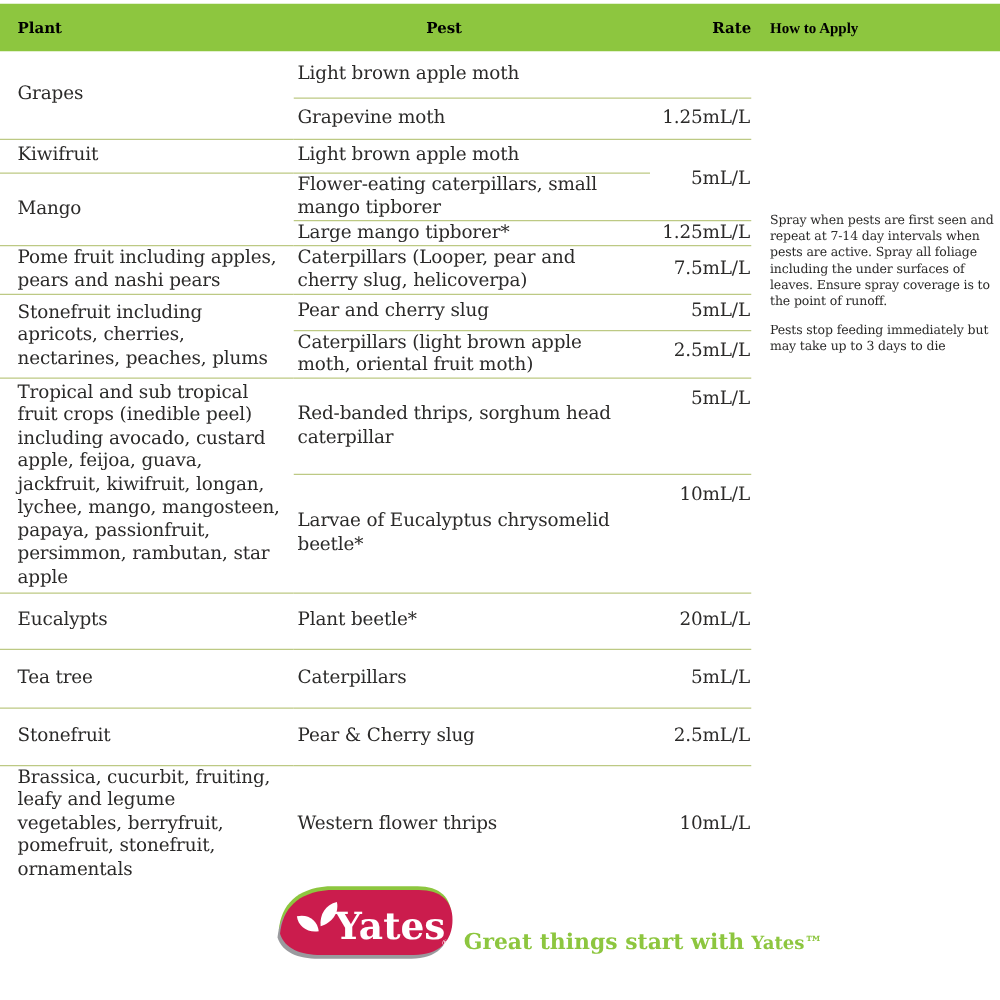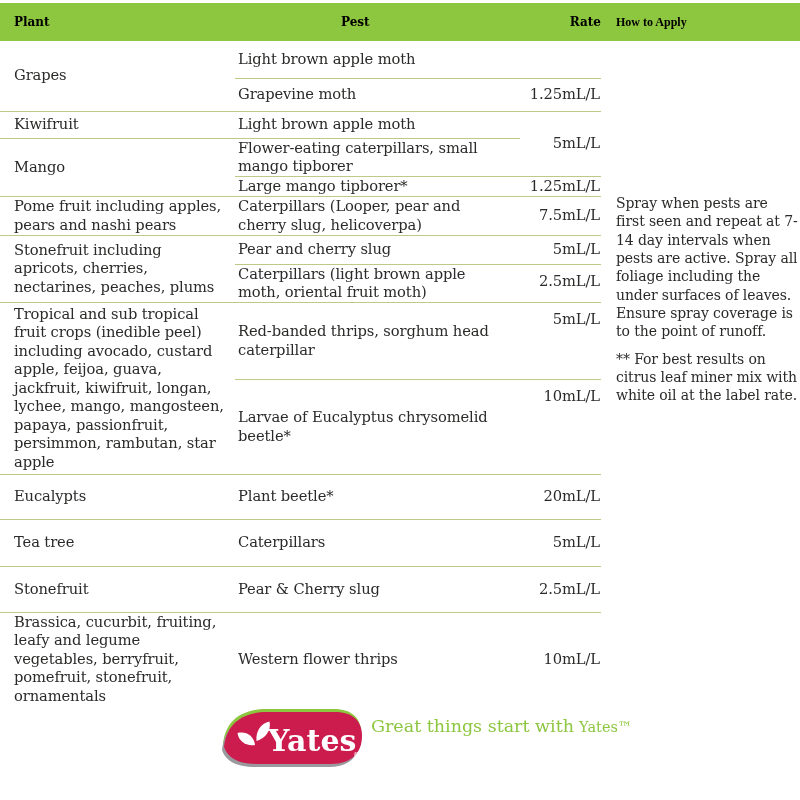--- a/index.html
+++ b/index.html
@@ -32,29 +32,29 @@
     padding:0;letter-spacing:-0.1px;
   }
   .rate-table td.plant{padding-left:14px;padding-right:10px;}
   .rate-table td.pest{padding-left:3px;padding-right:8px;}
   .rate-table td.rate{text-align:right;padding-right:1px;}
   .rate-table td.top{vertical-align:top;padding-top:7px;}
   .rate-table td.mid{vertical-align:middle;}
   .rate-table td.nb{border-bottom:none;}
   
   .howto{
-    position:absolute;left:616px;top:194px;width:183px;
-    font-size:14px;line-height:1.31;letter-spacing:-0.1px;
+    position:absolute;left:616px;top:170px;width:183px;
+    font-size:10px;line-height:1.31;letter-spacing:-0.1px;
   }
   .howto p{margin:0 0 9px 0;}
   
   .logo-wrap{position:absolute;left:221px;top:705px;width:145px;height:70px;}
   .tagline{
-    position:absolute;left:371px;top:716px;white-space:nowrap;
-    color:var(--green,#8dc63f);font-weight:normal;
+    position:absolute;left:371px;top:744px;white-space:nowrap;
+    color:var(--green,#8dc63f);font-weight:bold;
   }
   .tagline .big{font-size:17.5px;}
   .tagline .small{font-size:14.5px;}
 </style>
 </head>
 <body style="--green: #8dc63f; --line: #bdc984; color: rgb(43, 42, 41);">
 
 <div class="header-bar">
   <span class="h-plant">Plant</span>
   <span class="h-pest">Pest</span>
@@ -132,21 +132,21 @@
       <tr style="height: 92px;">
         <td class="plant nb">Brassica, cucurbit, fruiting, leafy and legume vegetables, berryfruit, pomefruit, stonefruit, ornamentals</td>
         <td class="pest nb">Western flower thrips</td>
         <td class="rate nb">10mL/L</td>
       </tr>
     </tbody>
 </table>
 
 <div class="howto">
   <p>Spray when pests are first seen and repeat at 7-14 day intervals when pests are active. Spray all foliage including the under surfaces of leaves. Ensure spray coverage is to the point of runoff.</p>
-  <p>** For best results on citrus leaf miner mix with white oil at the label rate.</p>
+  <p>Pests stop feeding immediately but may take up to 3 days to die</p>
 </div>
 
 <div class="logo-wrap">
   <svg width="145" height="70" viewBox="0 0 145 70">
 
     <path transform="translate(-1,-3)" d="M3,42 C5,22 17,9 42,7 L114,7 C132,7 141,16 141,31 C141,48 130,59 110,59 L36,59 C19,59 7,54 3,42 Z" fill="#8dc63f"></path>
 
     <path transform="translate(-2,3)" d="M3,42 C5,22 17,9 42,7 L114,7 C132,7 141,16 141,31 C141,48 130,59 110,59 L36,59 C19,59 7,54 3,42 Z" fill="#9a9a9e"></path>
 
     <path d="M3,42 C5,22 17,9 42,7 L114,7 C132,7 141,16 141,31 C141,48 130,59 110,59 L36,59 C19,59 7,54 3,42 Z" fill="#cb1c4d"></path>

